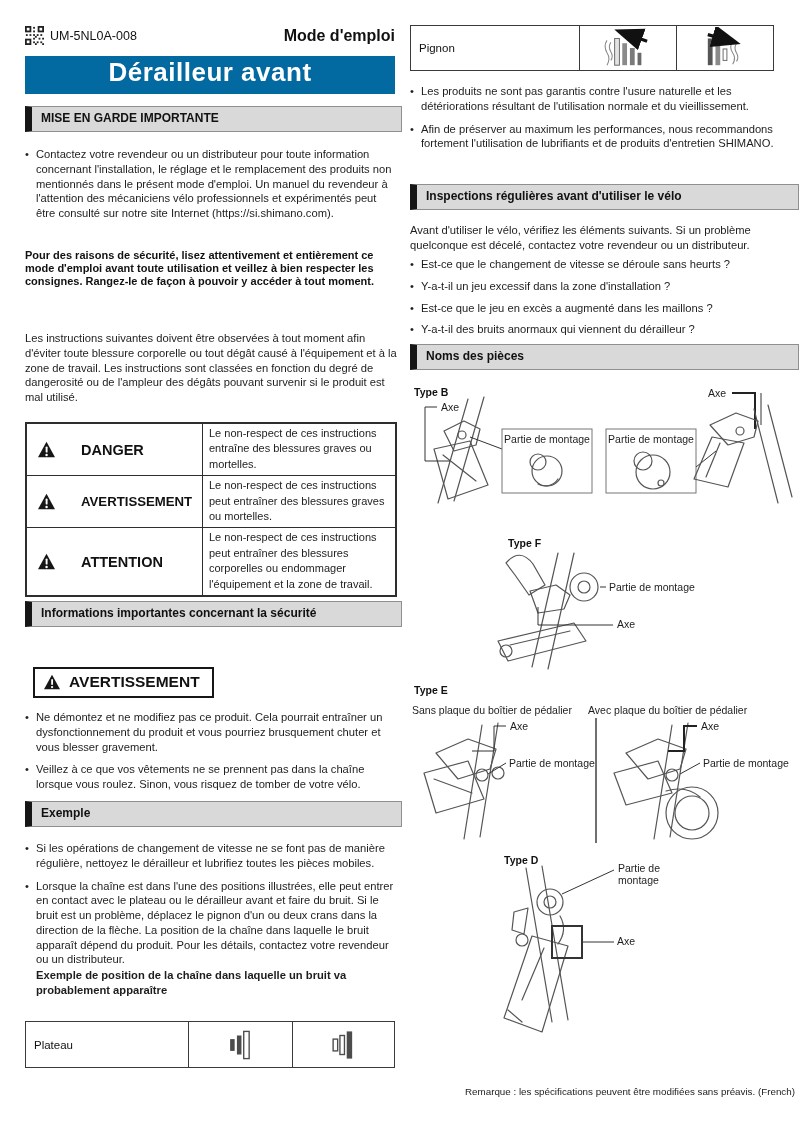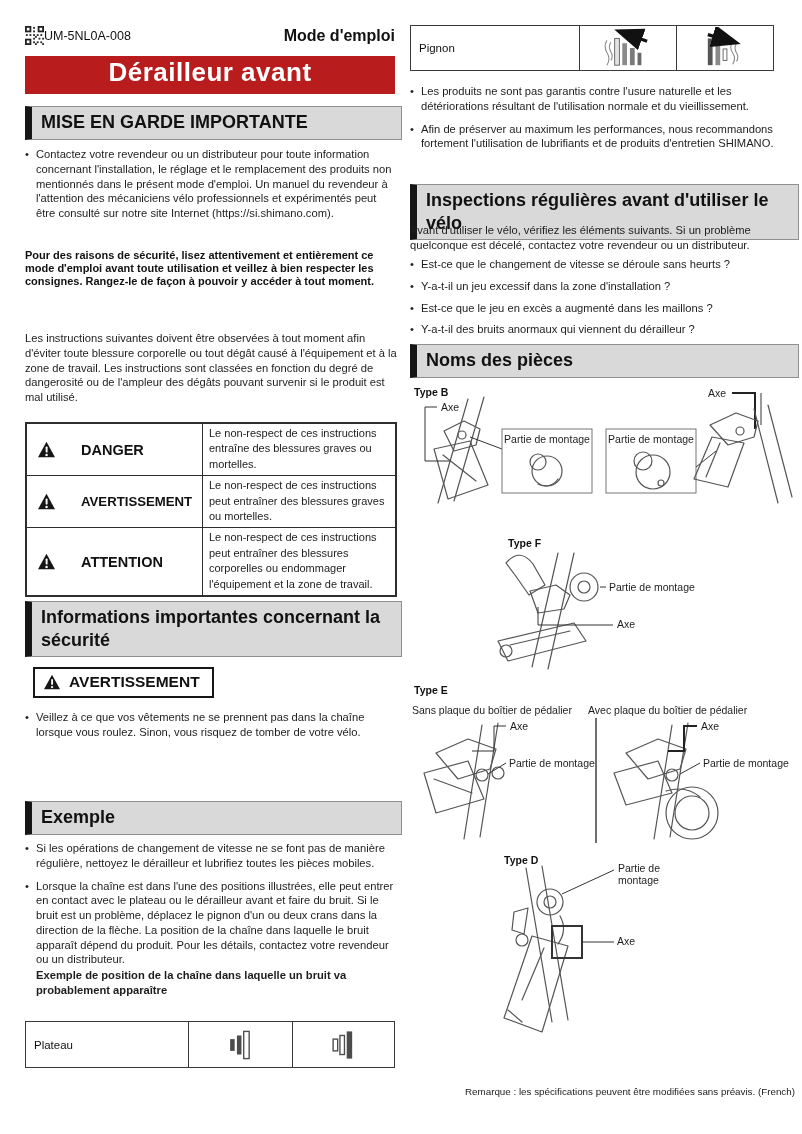--- a/index.html
+++ b/index.html
@@ -1,29 +1,29 @@
 <!DOCTYPE html>
 <html><head>
 <meta charset="utf-8">
 <style>
   html,body{margin:0;padding:0;background:#fff;}
   .page{position:relative;width:802px;height:1134px;background:#ffffff;overflow:hidden;
         font-family:"Liberation Sans",sans-serif;color:#1d1d1d;}
   .abs{position:absolute;}
 
   
-  .hdr-row{display:flex;align-items:center;gap:0;}
+  .hdr-row{display:flex;align-items:center;gap:6px;}
   .doc-id{font-size:12.5px;color:#111;}
   .doc-kind{margin-left:auto;font-size:16px;font-weight:bold;color:#111;}
-  .banner{background:#b91c1c;color:#fff;text-align:center;font-weight:bold;
+  .banner{background:#0369a1;color:#fff;text-align:center;font-weight:bold;
           font-size:26px;padding:1px 0 6px;letter-spacing:.5px;}
 
   
   .sech{background:#d9d9d9;border:1px solid #8f8f8f;border-left:7px solid #161616;
-        font-weight:bold;font-size:18px;padding:4px 9px 5px;color:#111;line-height:1.25;}
+        font-weight:bold;font-size:12px;padding:4px 9px 5px;color:#111;line-height:1.25;}
 
   
   .para{font-size:11.2px;line-height:1.32;color:#1d1d1d;}
   .bold-para{font-size:11px;line-height:1.16;font-weight:bold;color:#111;}
   ul.blist{list-style:none;margin:0;padding:0;}
   ul.blist li{position:relative;padding-left:11px;font-size:11.2px;line-height:1.32;margin-bottom:8px;}
   ul.blist li::before{content:"\2022";position:absolute;left:0;top:0;}
   .bold-note{font-weight:bold;margin-top:1px;}
 
   
@@ -143,20 +143,21 @@
   <div class="abs warn-box" style="left:33px;top:667px;">
     <svg width="18" height="16" viewBox="0 0 24 22">
       <path d="M12 1 L23 21 H1 Z" fill="#161616"></path>
       <rect x="10.9" y="7" width="2.5" height="8" rx="1.2" fill="#fff"></rect>
       <circle cx="12.1" cy="18" r="1.6" fill="#fff"></circle>
     </svg>
     <span>AVERTISSEMENT</span>
   </div>
 
   <ul class="abs blist" style="left:25px;top:710px;width:374px;">
+    <li><span>Ne démontez et ne modifiez pas ce produit. Cela pourrait entraîner un dysfonctionnement du produit et vous pourriez brusquement chuter et vous blesser gravement.</span></li>
     <li><span>Veillez à ce que vos vêtements ne se prennent pas dans la chaîne lorsque vous roulez. Sinon, vous risquez de tomber de votre vélo.</span></li>
   </ul>
 
   <div class="abs sech" style="left:25px;top:801px;width:351px;">Exemple</div>
 
   <ul class="abs blist" style="left:25px;top:841px;width:376px;">
     <li><span>Si les opérations de changement de vitesse ne se font pas de manière régulière, nettoyez le dérailleur et lubrifiez toutes les pièces mobiles.</span></li>
     <li>
       <span>Lorsque la chaîne est dans l'une des positions illustrées, elle peut entrer en contact avec le plateau ou le dérailleur avant et faire du bruit. Si le bruit est un problème, déplacez le pignon d'un ou deux crans dans la direction de la flèche. La position de la chaîne dans laquelle le bruit apparaît dépend du produit. Pour les détails, contactez votre revendeur ou un distributeur.</span>
       <div class="bold-note">Exemple de position de la chaîne dans laquelle un bruit va probablement apparaître</div>

